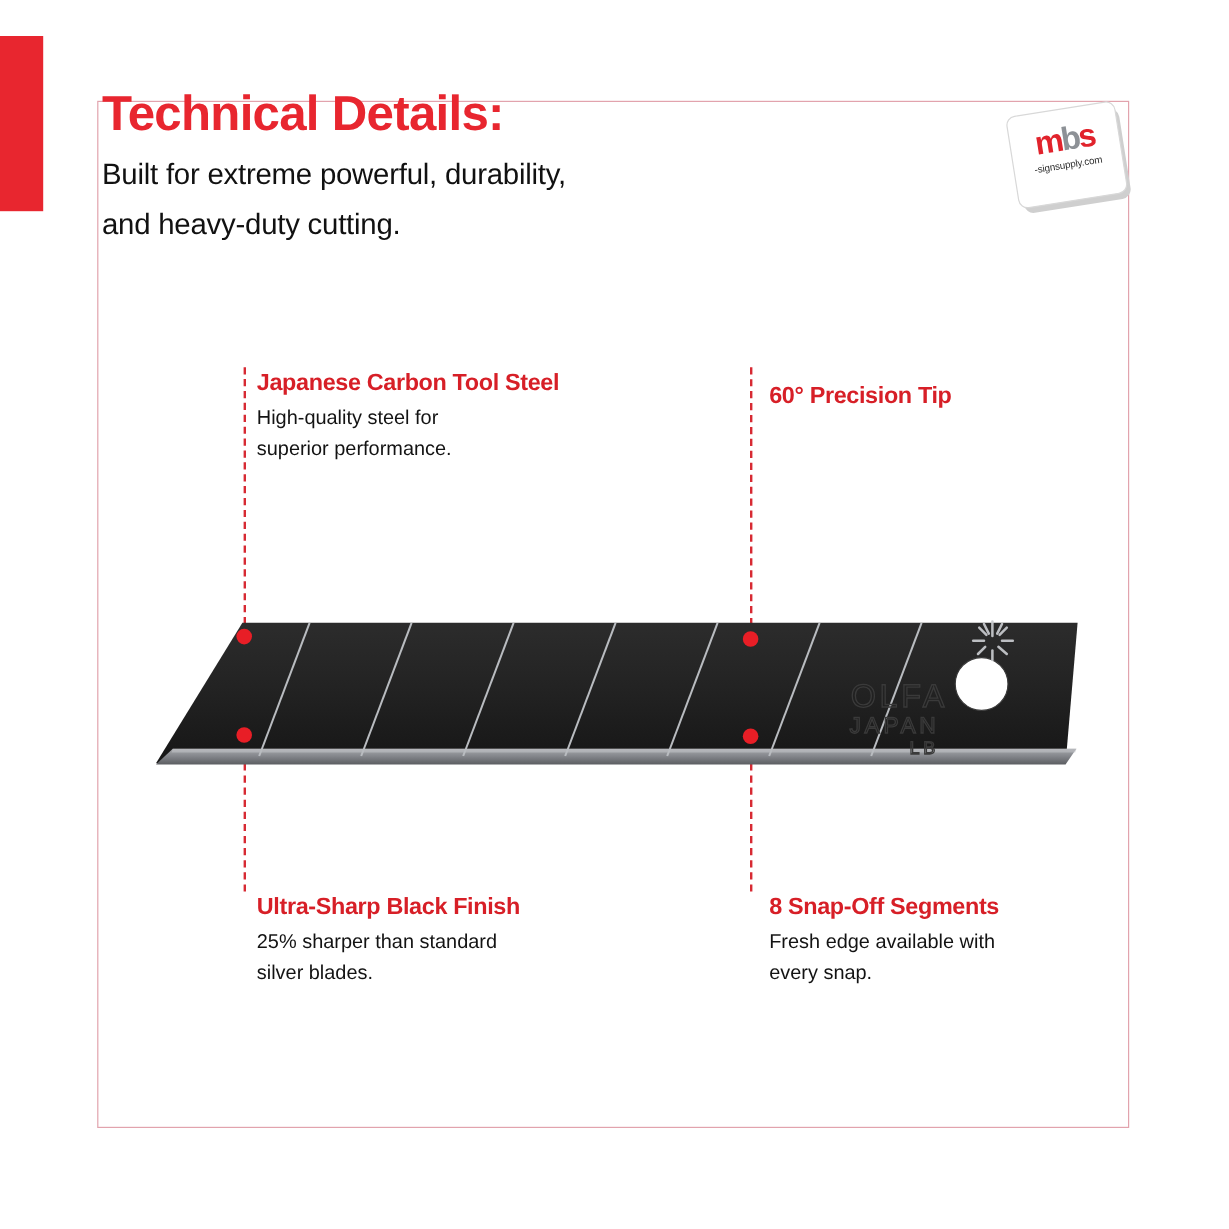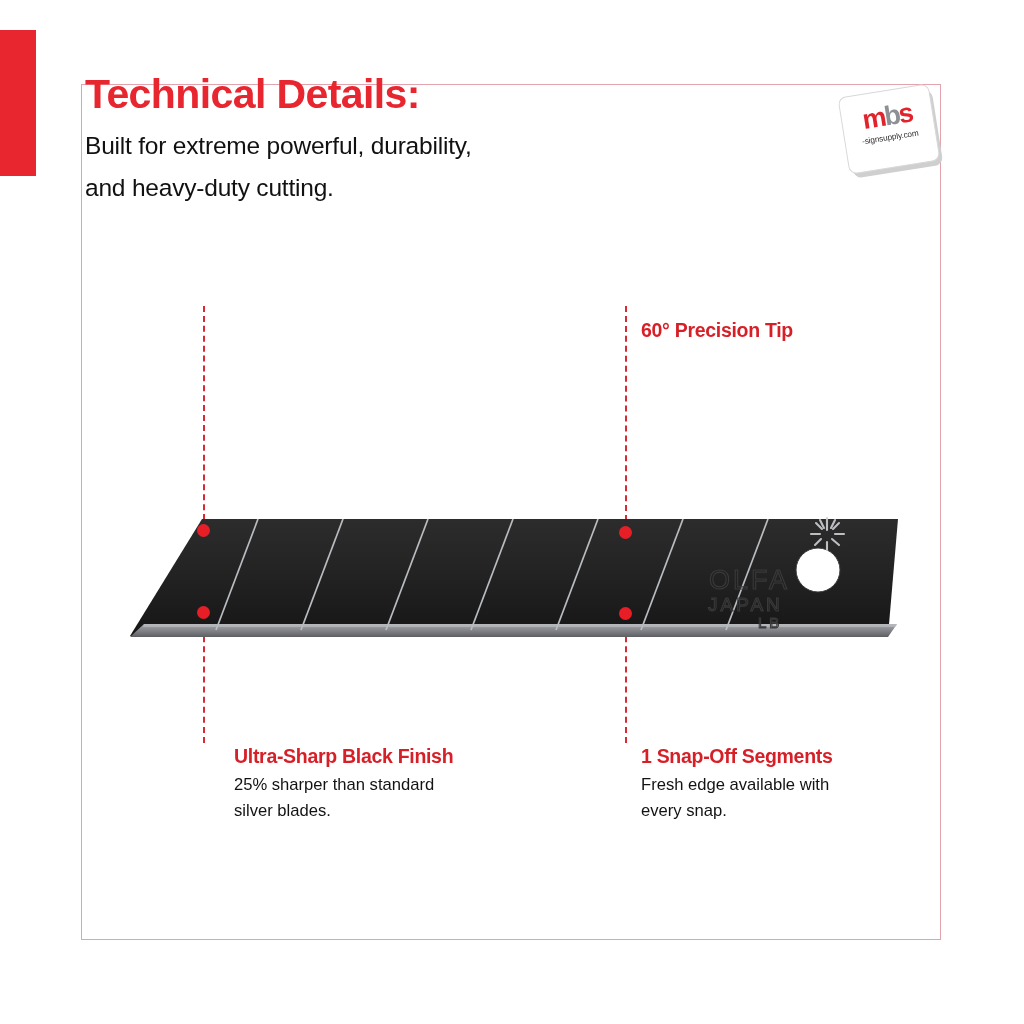--- a/index.html
+++ b/index.html
@@ -138,21 +138,21 @@
     font-size: 16.6px;
     color: #131313;
     line-height: 1.55;
     margin-top: 4px;
     font-family: "Liberation Sans", sans-serif;
   }
   .callout-body .cb-line { display: block; white-space: nowrap; }
 
   .callout-tl { left: 214px; top: 308px; }
   .callout-tr { left: 641px; top: 308px; margin-top: 11px; }
-  .callout-bl { left: 214px; top: 745px; margin-left: 20px; }
+  .callout-bl { left: 214px; top: 745px; }
   .callout-br { left: 641px; top: 745px; }
 
   
   .leader {
     position: absolute;
     width: 0;
     border-left: 2.3px dashed #d72a33;
   }
   .leader-l-top   { left: 203px; top: 306px; height: 224px; }
   .leader-l-bot   { left: 203px; top: 616px; height: 127px; }
@@ -274,34 +274,41 @@
         <line x1="727" y1="20" x2="723" y2="28"></line>
       </g>
     </svg>
   </div>
 
   <div class="dot dot-l-top"></div>
   <div class="dot dot-l-bot"></div>
   <div class="dot dot-r-top"></div>
   <div class="dot dot-r-bot"></div>
 
+  <div class="callout callout-tl">
+    <div class="callout-title">Japanese Carbon Tool Steel</div>
+    <div class="callout-body">
+      <span class="cb-line">High-quality steel for</span>
+      <span class="cb-line">superior performance.</span>
+    </div>
+  </div>
 
   <div class="callout callout-tr">
     <div class="callout-title">60° Precision Tip</div>
   </div>
 
   <div class="callout callout-bl">
     <div class="callout-title">Ultra-Sharp Black Finish</div>
     <div class="callout-body">
       <span class="cb-line">25% sharper than standard</span>
       <span class="cb-line">silver blades.</span>
     </div>
   </div>
 
   <div class="callout callout-br">
-    <div class="callout-title">1 Snap-Off Segments</div>
+    <div class="callout-title">8 Snap-Off Segments</div>
     <div class="callout-body">
       <span class="cb-line">Fresh edge available with</span>
       <span class="cb-line">every snap.</span>
     </div>
   </div>
 
 </div>
 
 </body></html>

